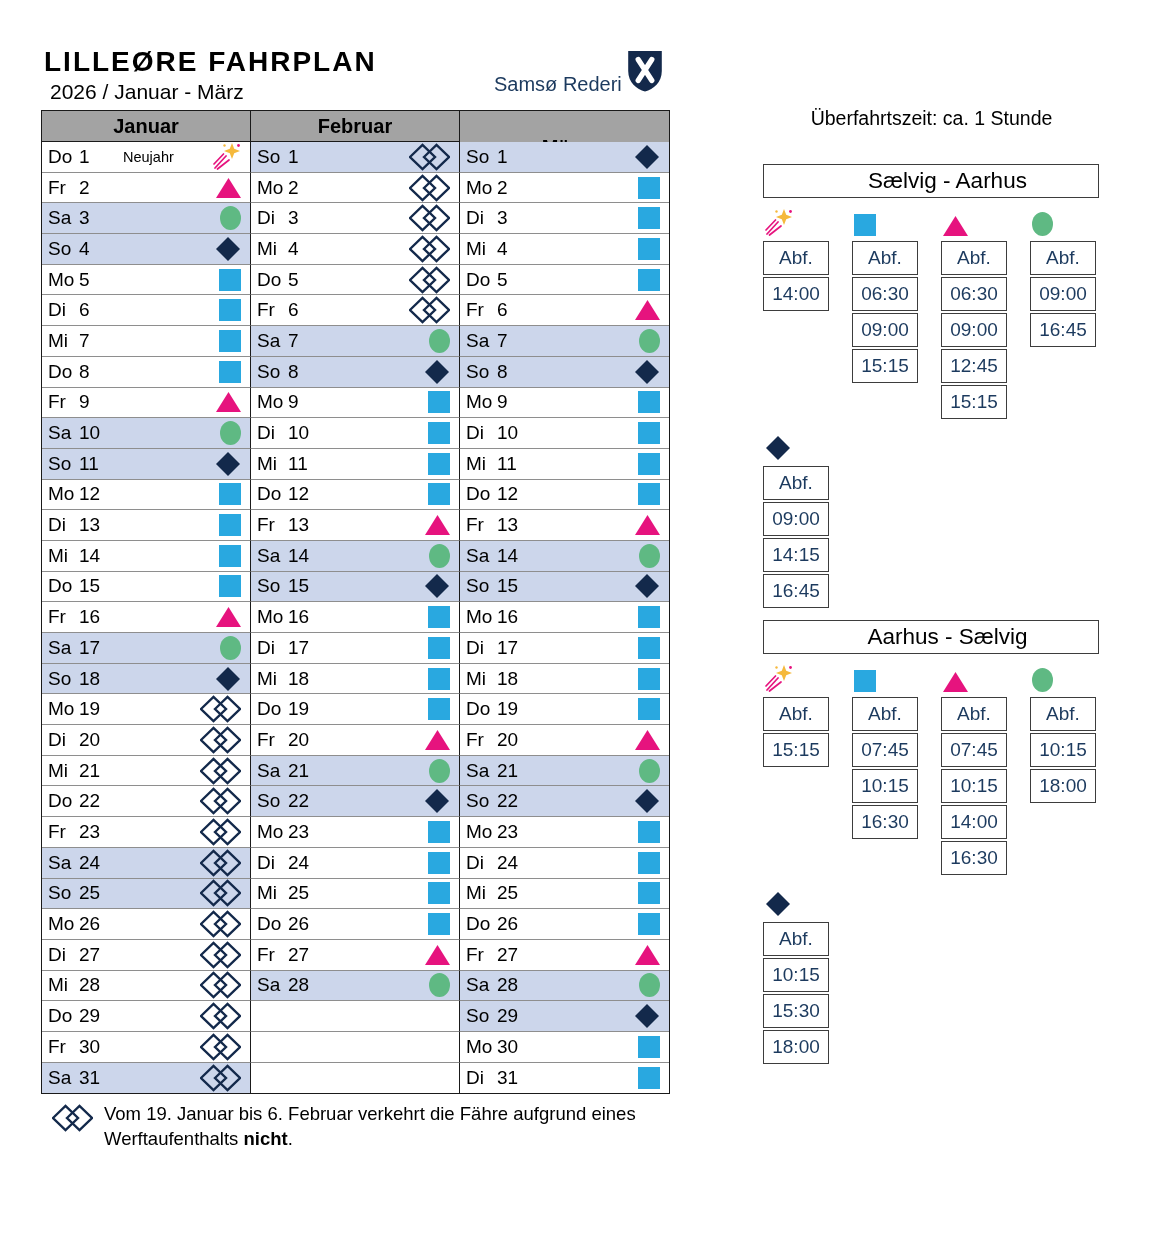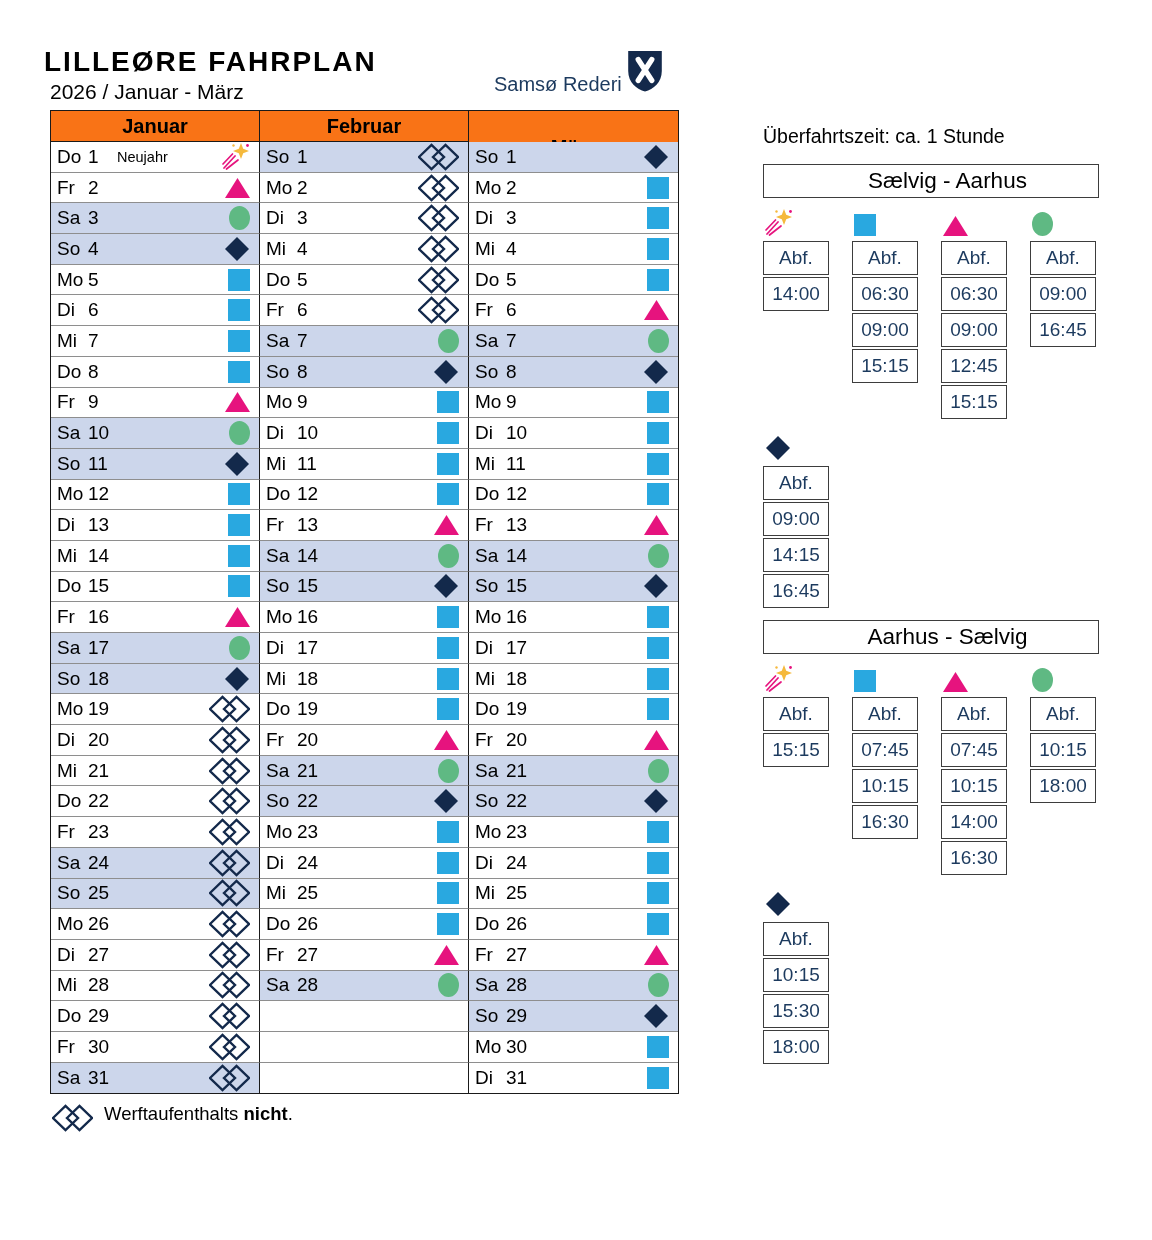--- a/index.html
+++ b/index.html
@@ -13,43 +13,43 @@
   body{font-family:"Liberation Sans","DejaVu Sans",sans-serif;color:#000;}
   #page{position:relative;width:1152px;height:1240px;background:#fff;overflow:hidden;}
 
   
   #page-title{position:absolute;left:44px;top:46px;font-size:28px;font-weight:bold;letter-spacing:2px;margin:0;}
   #page-subtitle{position:absolute;left:50px;top:80px;font-size:21px;}
   #logo{position:absolute;left:494px;top:50px;display:flex;align-items:flex-end;gap:5px;}
   #logo .logo-text{font-size:20px;color:var(--navy);}
 
   
-  #calendar{position:absolute;left:50px;top:110px;display:grid;
+  #calendar{position:absolute;left:41px;top:110px;display:grid;
     grid-template-columns:repeat(3,209px);
     grid-template-rows:31px;grid-auto-rows:30.7px;
-    border:1.5px solid var(--line-dark);background:#f97316;}
+    border:1.5px solid var(--line-dark);background:#a3a3a3;}
   .mhead{display:flex;align-items:center;justify-content:center;font-weight:bold;font-size:20px;
     border-right:1px solid var(--line-dark);border-bottom:1.2px solid var(--line-dark);}
   .mhead.lastcol{border-right:none;margin-top:36px;}
   .dcell{display:flex;align-items:center;padding:0 9px 0 6px;font-size:19px;
     border-right:1px solid var(--line-dark);border-bottom:1px solid var(--line-gray);background:#fff;}
   .dcell.lastcol{border-right:none;}
   .dcell.lastrow{border-bottom:none;}
   .dcell .dow{width:31px;flex:none;}
   .dcell .dnum{width:24px;flex:none;}
-  .dcell .note{font-size:14.5px;margin-left:5px;}
+  .dcell .note{font-size:14.5px;margin-left:20px;}
   .dcell .sym{margin-left:auto;display:flex;align-items:center;}
 
   
   #footnote{position:absolute;left:52px;top:1102px;display:flex;gap:11px;align-items:flex-start;width:640px;}
   #footnote .fn-icon{flex:none;margin-top:2px;}
   #footnote .fn-text{font-size:18.5px;line-height:1.33;}
 
   
-  #crossing-note{position:absolute;left:763px;top:107px;width:337px;text-align:left;font-size:19.5px;margin-top:18px;}
+  #crossing-note{position:absolute;left:763px;top:107px;width:337px;text-align:center;font-size:19.5px;}
   .route-section{position:absolute;left:763px;width:340px;}
   .route-title-box{width:336px;height:34px;border:1.5px solid #3d3d3d;display:flex;align-items:center;justify-content:center;
     font-size:22.5px;background:#fff;padding-left:33px;}
   .route-cols{display:flex;gap:23px;margin-top:10px;}
   .route-col{display:flex;flex-direction:column;}
   .col-sym{height:28px;display:flex;align-items:flex-end;margin:0 0 5px 2px;}
   .tt{display:flex;flex-direction:column;}
   .tt-cell{width:66px;height:34px;border:1.5px solid #3d3d3d;margin-bottom:2px;background:#fff;
     display:flex;align-items:center;justify-content:center;font-size:19px;color:var(--navy);}
   .route-extra{margin-top:12px;}
@@ -960,20 +960,21 @@
     </div>
 
   <div id="footnote">
     <span class="fn-icon" id="fn-icon"><svg width="41" height="28" viewBox="0 0 41 28">
           <g fill="none" stroke="#13294B" stroke-width="2.4">
             <polygon points="1,14 13.5,2 26,14 13.5,26"></polygon>
             <polygon points="15,14 27.5,2 40,14 27.5,26"></polygon>
           </g>
         </svg></span>
     <div class="fn-text">
+      <div><span>Vom 19. Januar bis 6. Februar verkehrt die Fähre aufgrund eines</span></div>
       <div>
         <span>Werftaufenthalts </span><b>nicht</b><span>.</span>
       </div>
     </div>
   </div>
 
   <div id="crossing-note">Überfahrtszeit: ca. 1 Stunde</div>
 
   <div id="routes">
       <div class="route-section" style="top: 164px;">

